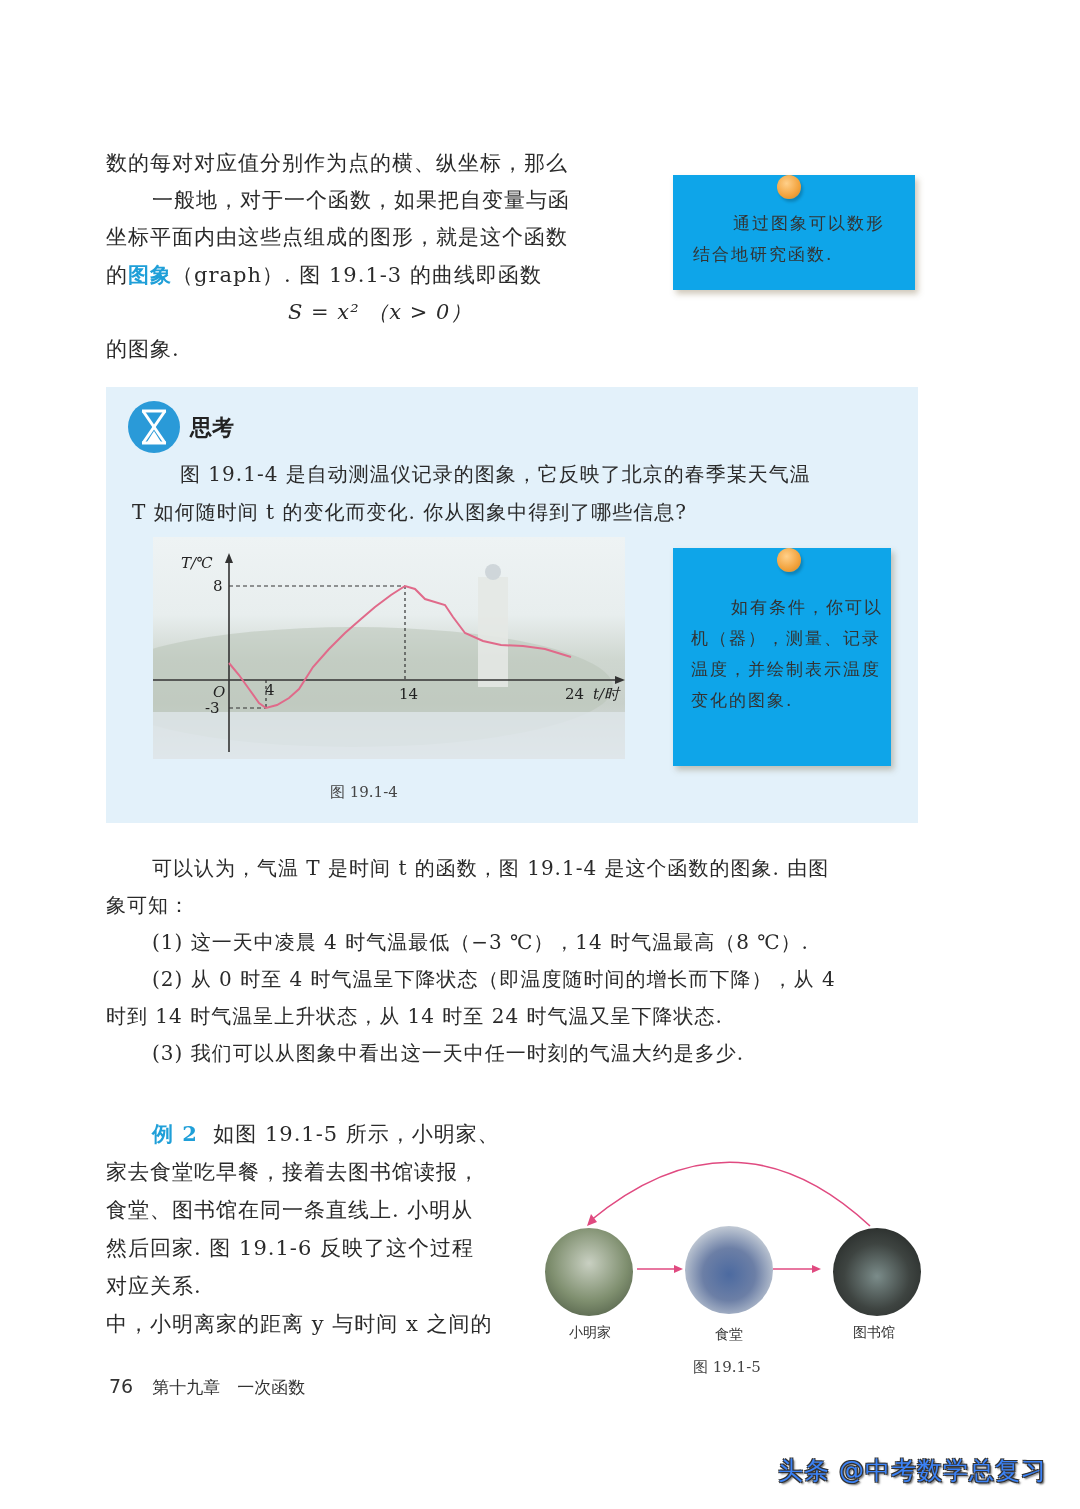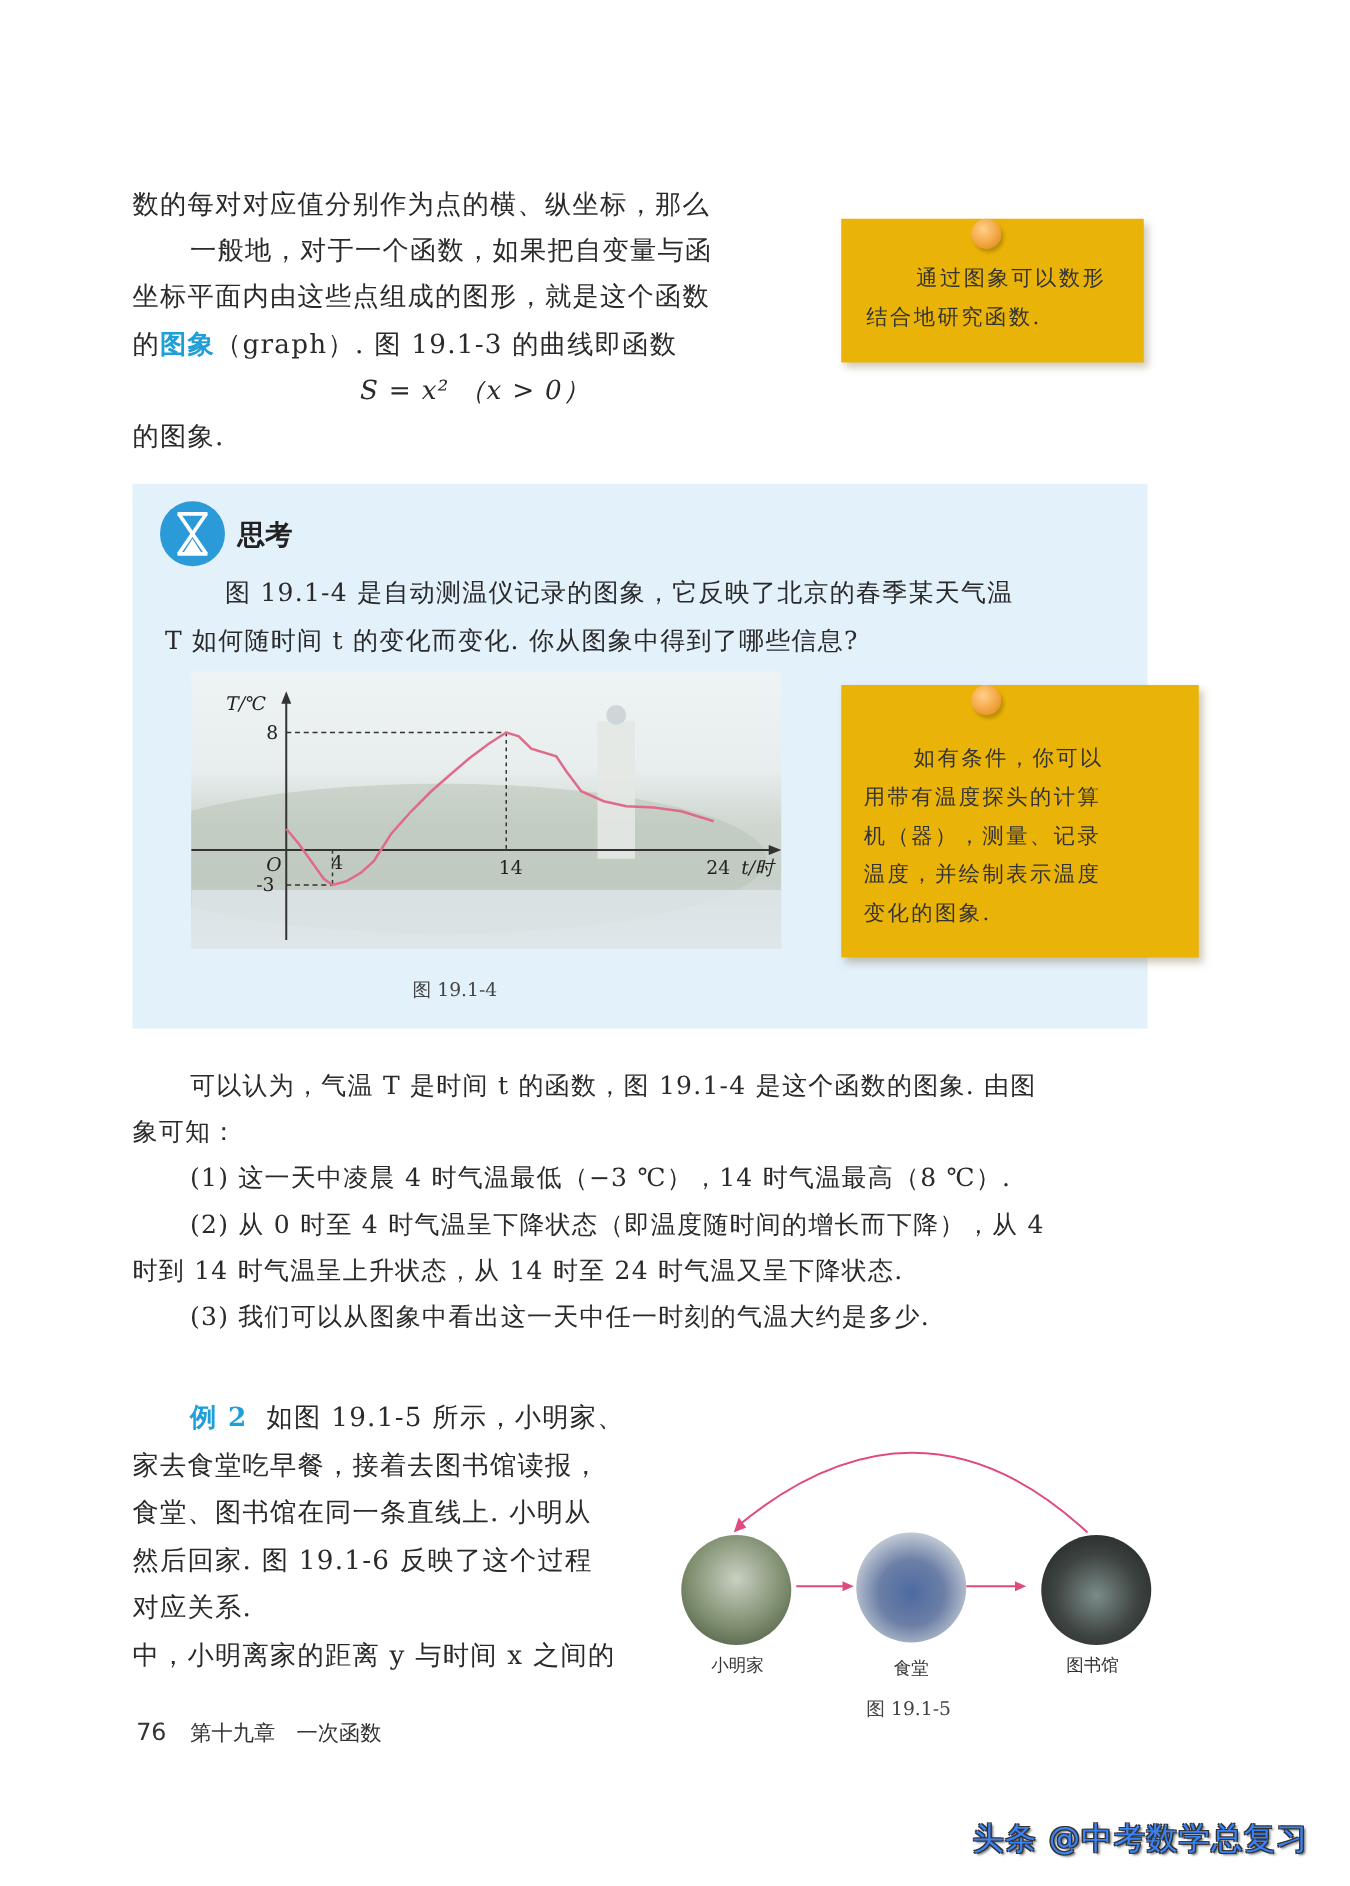--- a/index.html
+++ b/index.html
@@ -6,21 +6,21 @@
   body {
     width: 1080px; height: 1509px; position: relative; overflow: hidden;
     background: #ffffff;
     font-family: "DejaVu Serif", "Liberation Serif", serif;
     color: #2a2a2a;
   }
   .abs { position: absolute; }
   .para { font-size: 21px; line-height: 37px; letter-spacing: 1px; }
   .blue { color: #1f9fd8; font-weight: bold; }
   .note {
-    position: absolute; background: #eab308;
+    position: absolute; background: #0ea5e9;
     box-shadow: 3px 4px 6px rgba(120,100,60,0.35);
     font-size: 17px; line-height: 31px; letter-spacing: 2px; color: #333;
   }
   .pin {
     position: absolute; width: 24px; height: 24px; border-radius: 50%;
     background: radial-gradient(circle at 40% 35%, #ffd08a, #f2a23c 60%, #c9852c);
     box-shadow: 2px 3px 3px rgba(0,0,0,0.2);
   }
   .think-box {
     position: absolute; left: 106px; top: 387px; width: 812px; height: 436px;
@@ -110,25 +110,24 @@
     <text x="60" y="54" font-size="15" fill="#222" font-family="DejaVu Serif, serif">8</text>
     <text x="52" y="176" font-size="15" fill="#222" font-family="DejaVu Serif, serif">-3</text>
     <text x="60" y="160" font-size="15" font-style="italic" fill="#222" font-family="DejaVu Serif, serif">O</text>
     <text x="112" y="158" font-size="15" fill="#222" font-family="DejaVu Serif, serif">4</text>
     <text x="246" y="162" font-size="15" fill="#222" font-family="DejaVu Serif, serif">14</text>
     <text x="412" y="162" font-size="15" fill="#222" font-family="DejaVu Serif, serif">24</text>
     <text x="440" y="162" font-size="15" font-style="italic" fill="#222" font-family="DejaVu Serif, serif">t/时</text>
   </svg>
 </div>
 
-<div class="note" style="left:673px; top:548px; width:286px; height:218px;">
+<div class="note" style="left:673px; top:548px; width:218px; height:218px;">
   <div class="pin" style="left:104px; top:0px;"></div>
   <div style="position:absolute; left:18px; top:44px; width:215px;">
     <div style="text-indent:40px;">如有条件，你可以</div>
-    <div>用带有温度探头的计算</div>
     <div>机（器），测量、记录</div>
     <div>温度，并绘制表示温度</div>
     <div>变化的图象.</div>
   </div>
 </div>
 
 <div class="abs para" style="left:106px; top:850px; width:820px; font-size:20px;">
   <div style="text-indent:46px;">可以认为，气温 T 是时间 t 的函数，图 19.1-4 是这个函数的图象. 由图</div>
   <div>象可知：</div>
   <div style="text-indent:46px;">(1) 这一天中凌晨 4 时气温最低（−3 ℃），14 时气温最高（8 ℃）.</div>

